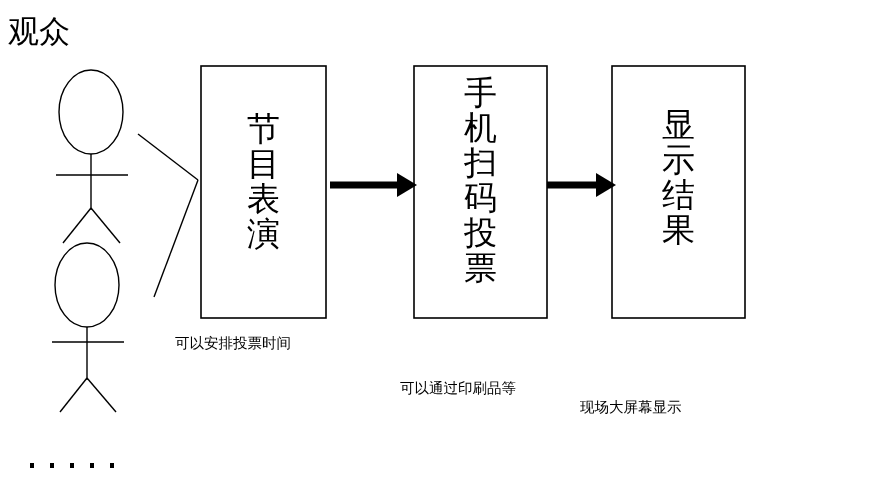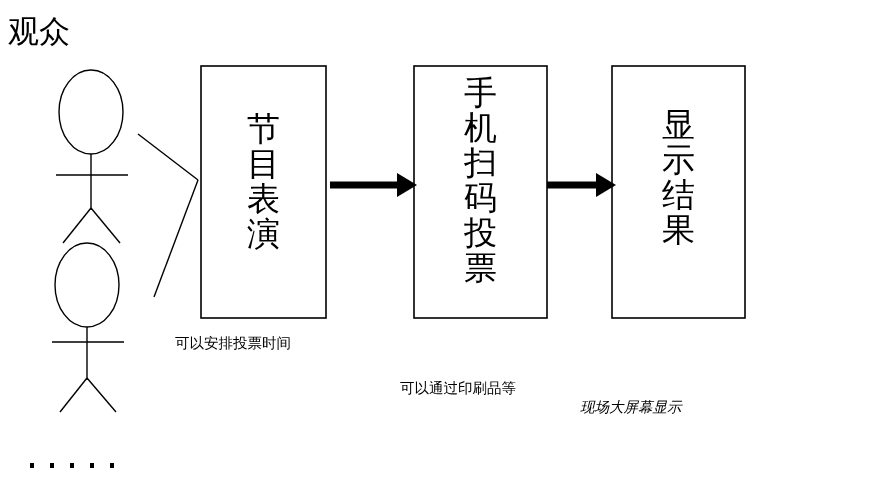--- a/index.html
+++ b/index.html
@@ -121,21 +121,21 @@
   <div class="box-label" style="left:612px; top:108px; width:133px;">显
 示
 结
 果</div>
 
   <div class="caption" style="left:175px; top:336px;">可以安排投票时间</div>
 
   <div class="caption" style="left:400px; top:336px;margin-top:45px;">可以通过印刷品等</div>
 
 
-  <div class="caption" style="left:580px; top:400px;font-style:italic;">现场大屏幕显示</div>
+  <div class="caption" style="left:580px; top:400px;">现场大屏幕显示</div>
 
   <div>
     <span class="dot" style="left:30px;  top:463px;"></span>
     <span class="dot" style="left:50px;  top:463px;"></span>
     <span class="dot" style="left:70px;  top:463px;"></span>
     <span class="dot" style="left:90px;  top:463px;"></span>
     <span class="dot" style="left:110px; top:463px;"></span>
   </div>
 
 </div>

